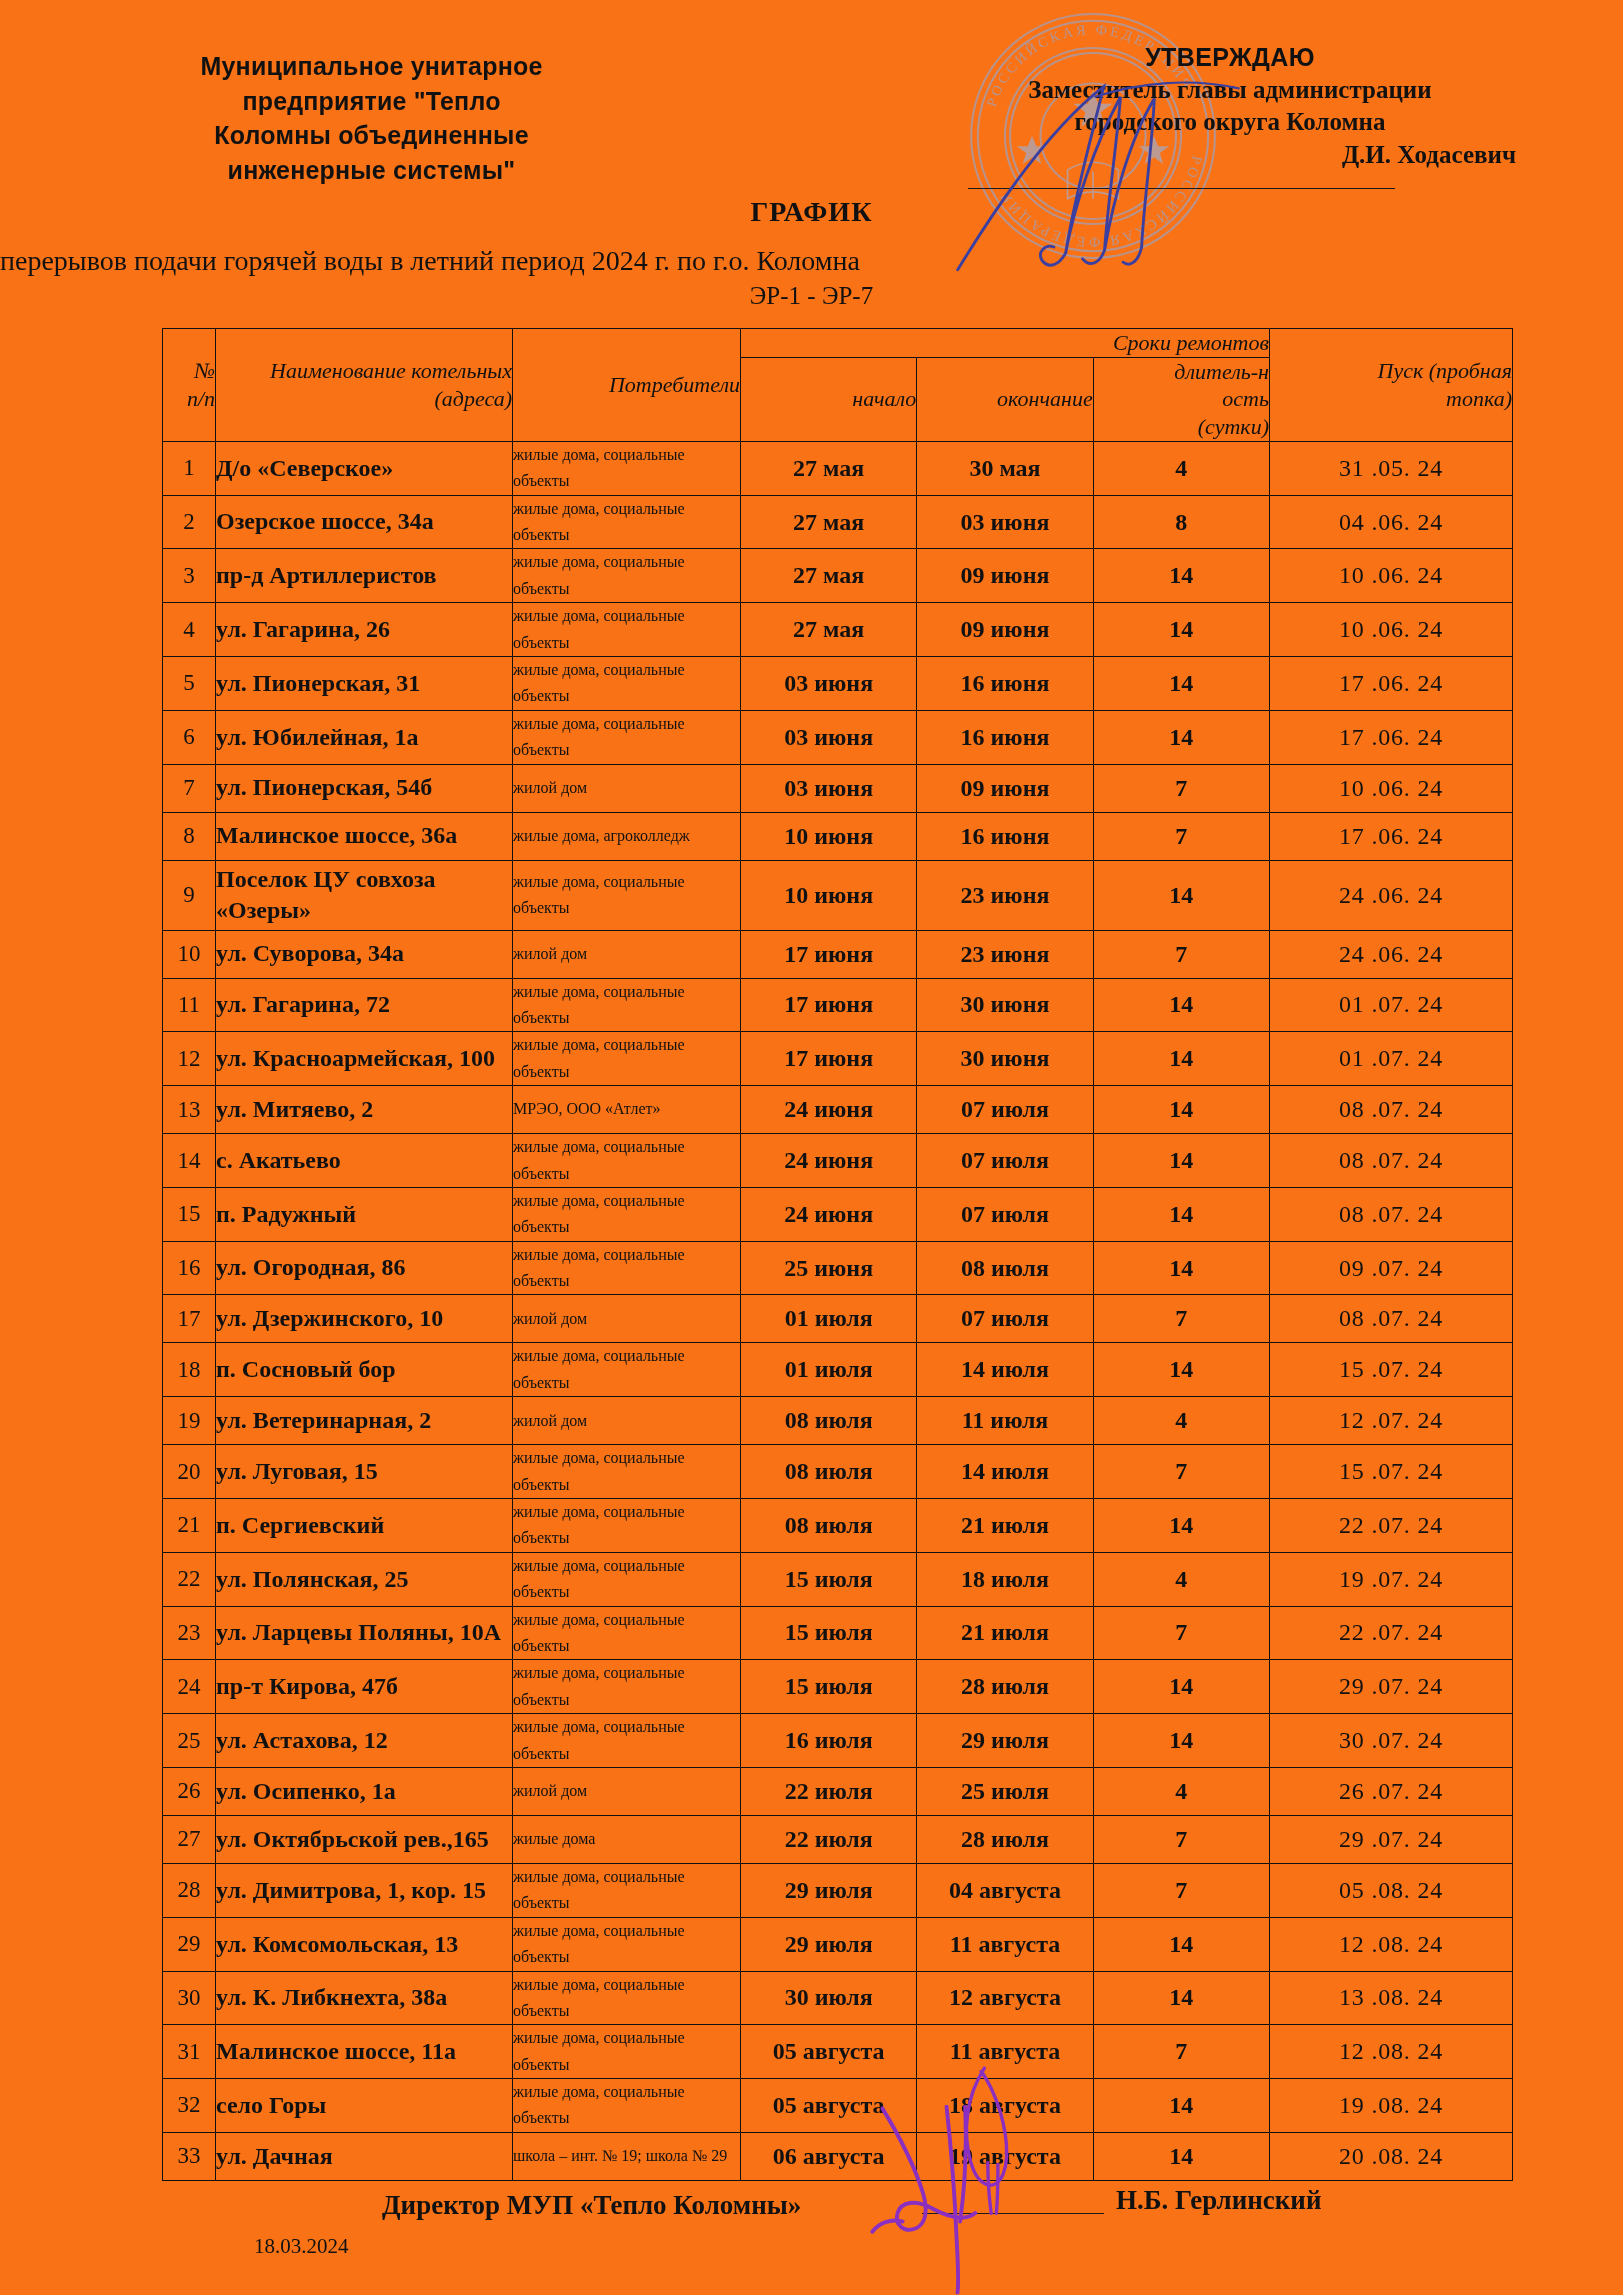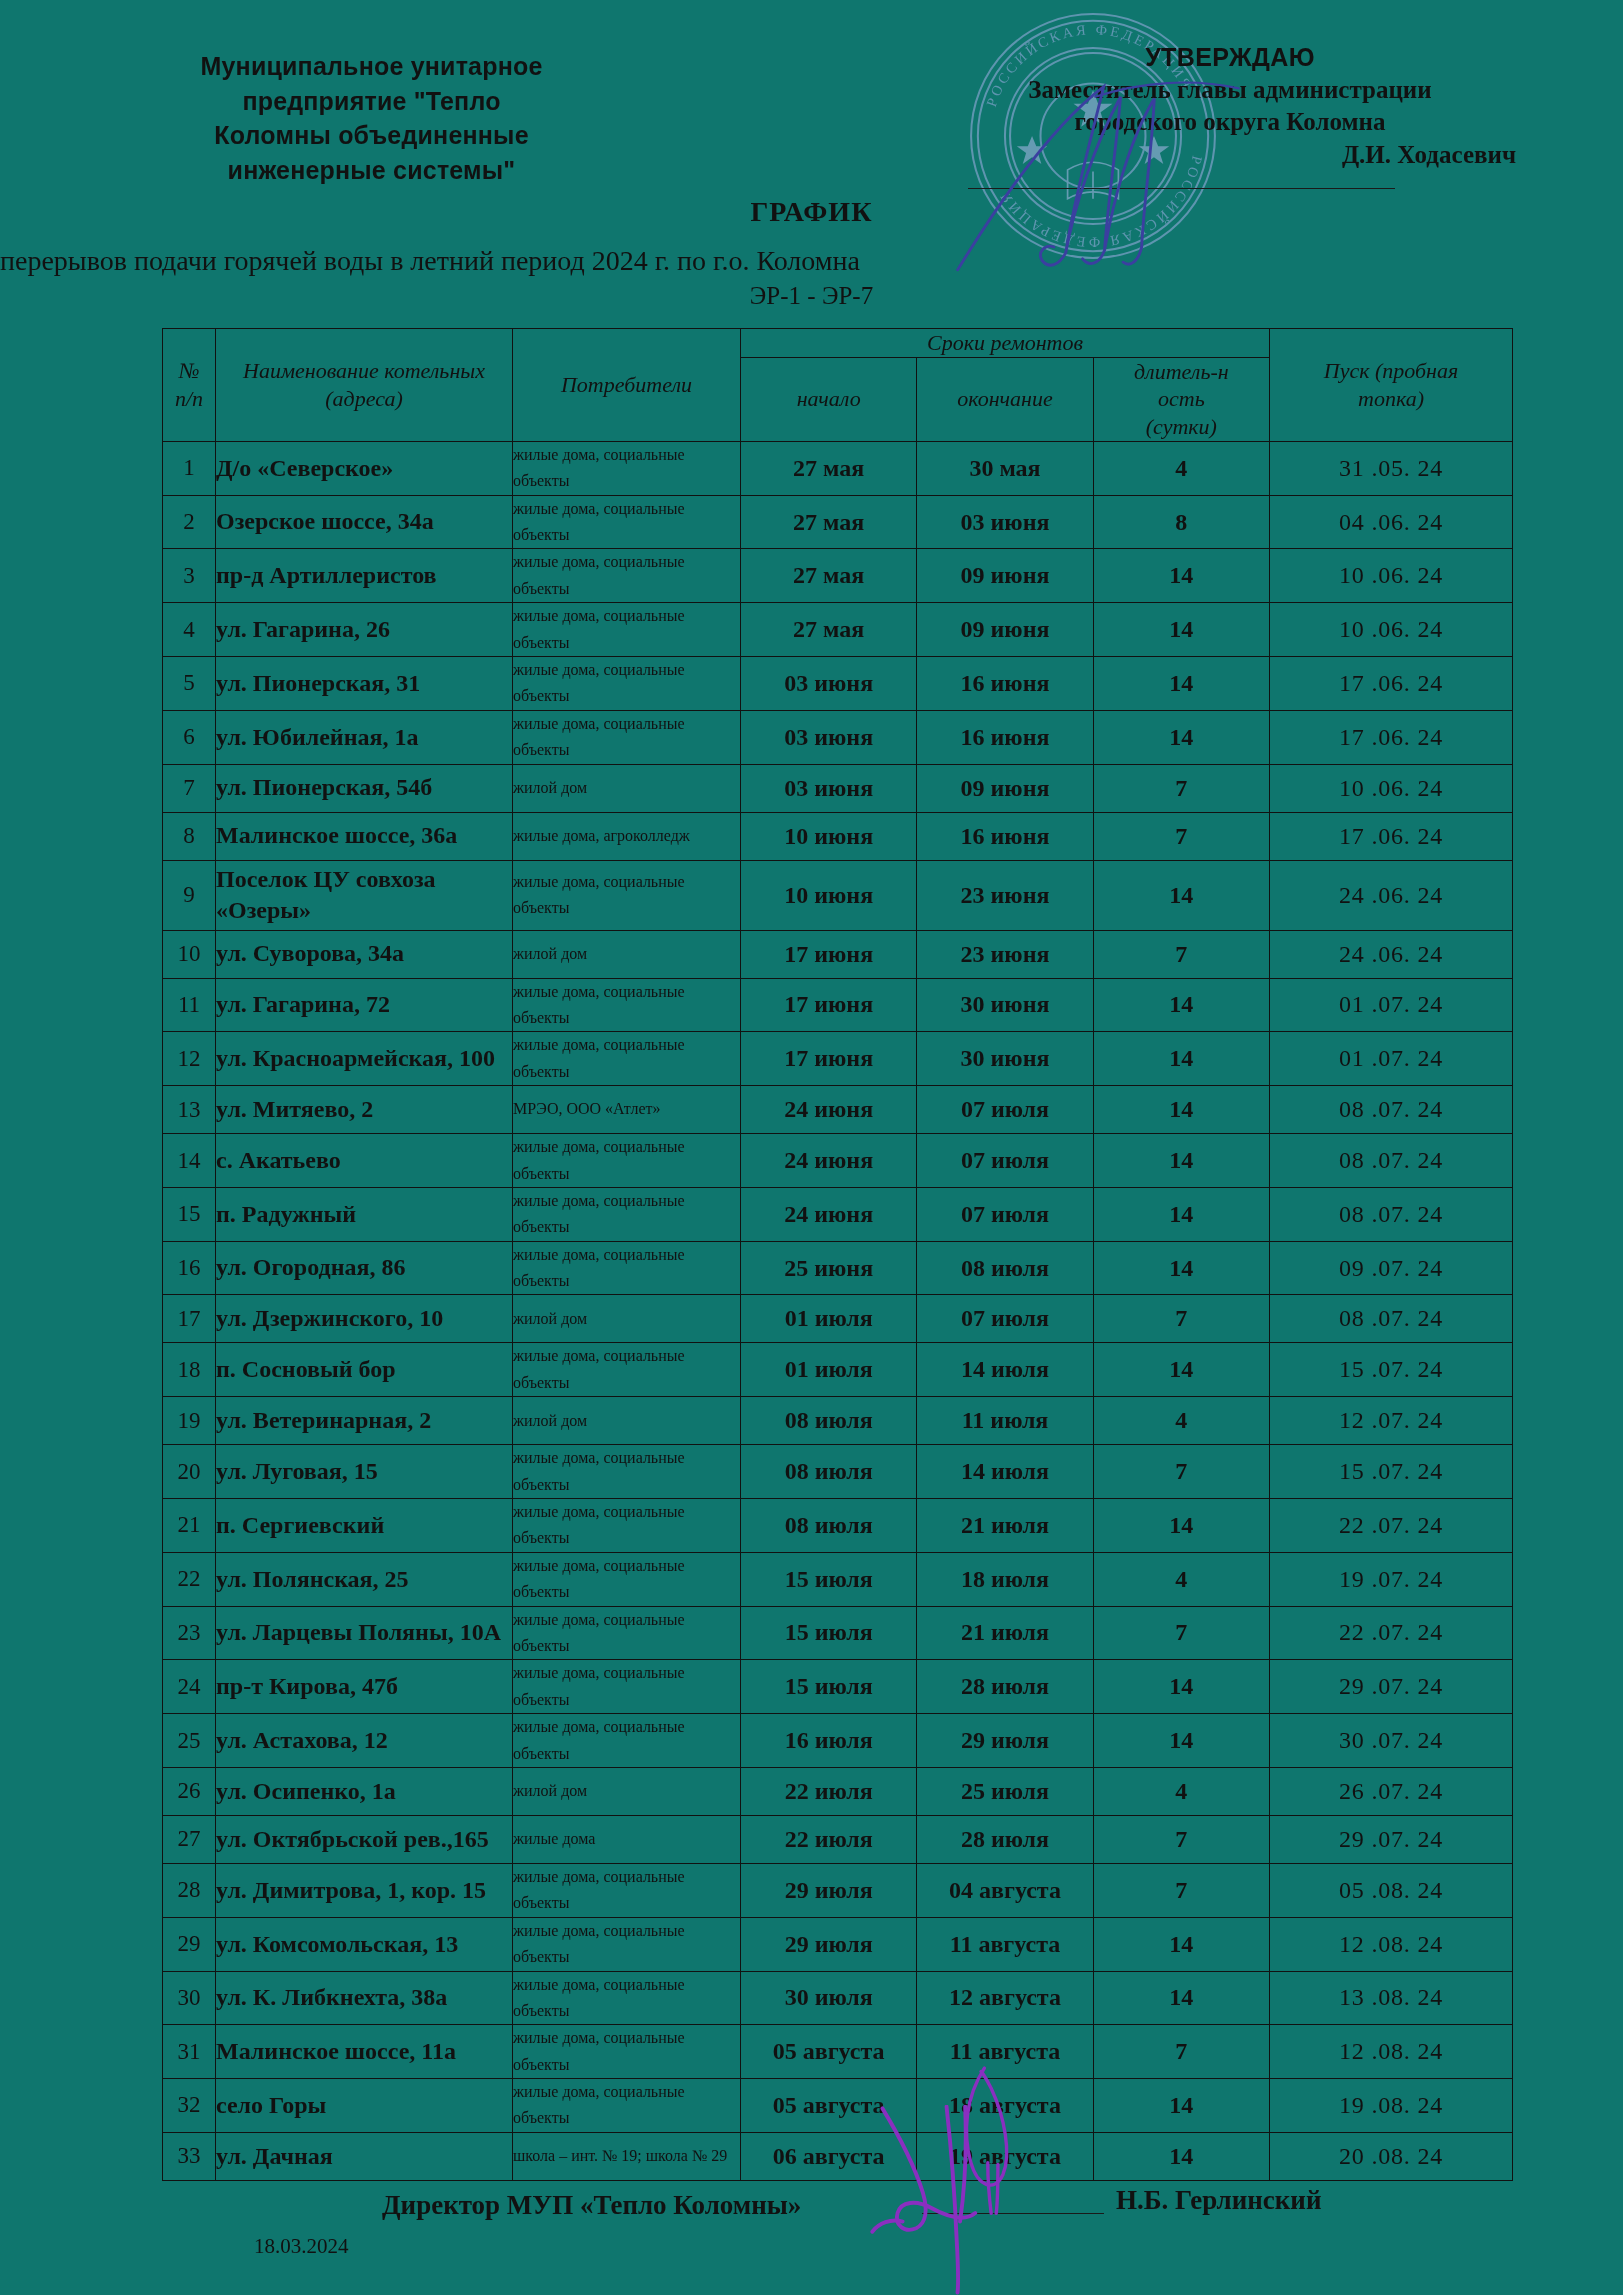--- a/index.html
+++ b/index.html
@@ -8,21 +8,21 @@
     background: #ffffff;
   }
   body {
     font-family: "Liberation Serif", serif;
     color: #111;
   }
   #page {
     position: relative;
     width: 1623px;
     height: 2295px;
-    background: #0f766e;
+    background: #f97316;
     overflow: hidden;
   }
 
   
   .hdr-left {
     position: absolute;
     left: 135px;
     top: 49px;
     width: 473px;
     text-align: center;
@@ -109,21 +109,21 @@
   table.sched td, table.sched th {
     border: 1.7px solid #111;
     padding: 0;
     vertical-align: middle;
   }
   thead th {
     font-weight: normal;
     font-style: italic;
     font-size: 22px;
     line-height: 1.26;
-    text-align: center;
+    text-align: right;
     padding: 5px 3.4px;
     margin-top: 47px;
   }
   th.h-num    { width: 52px; }
   th.h-name   { width: 296px; }
   th.h-cons   { width: 227px; }
   th.h-start  { width: 197px; }
   th.h-end    { width: 197px; }
   th.h-dur    { width: 140px; }
   th.h-launch { width: 242px; }

